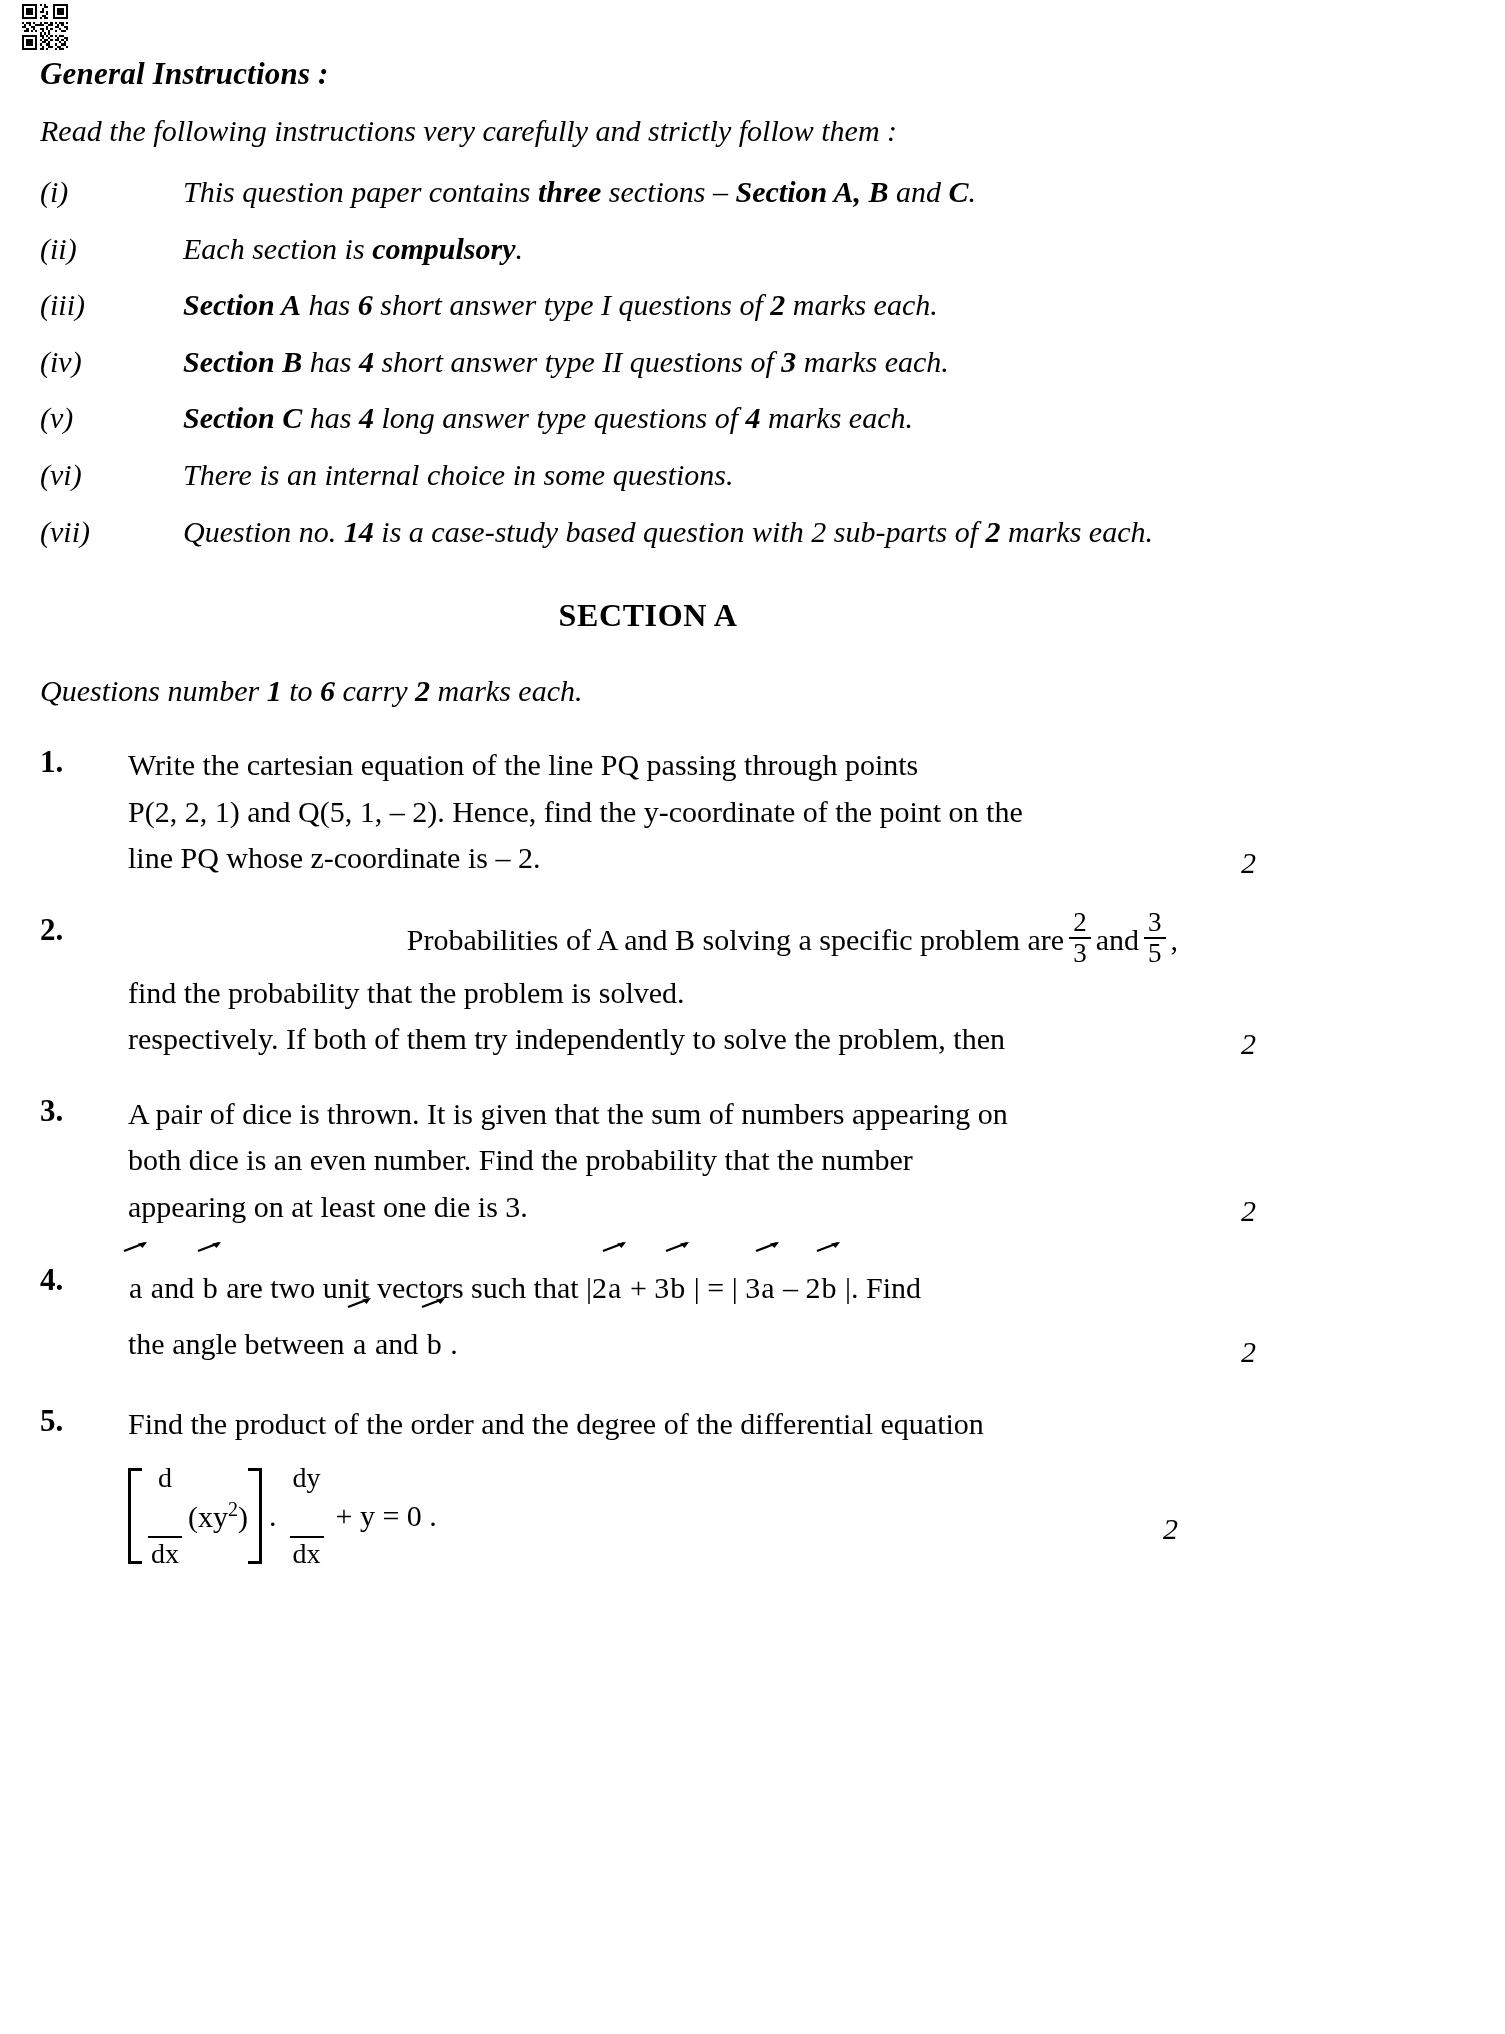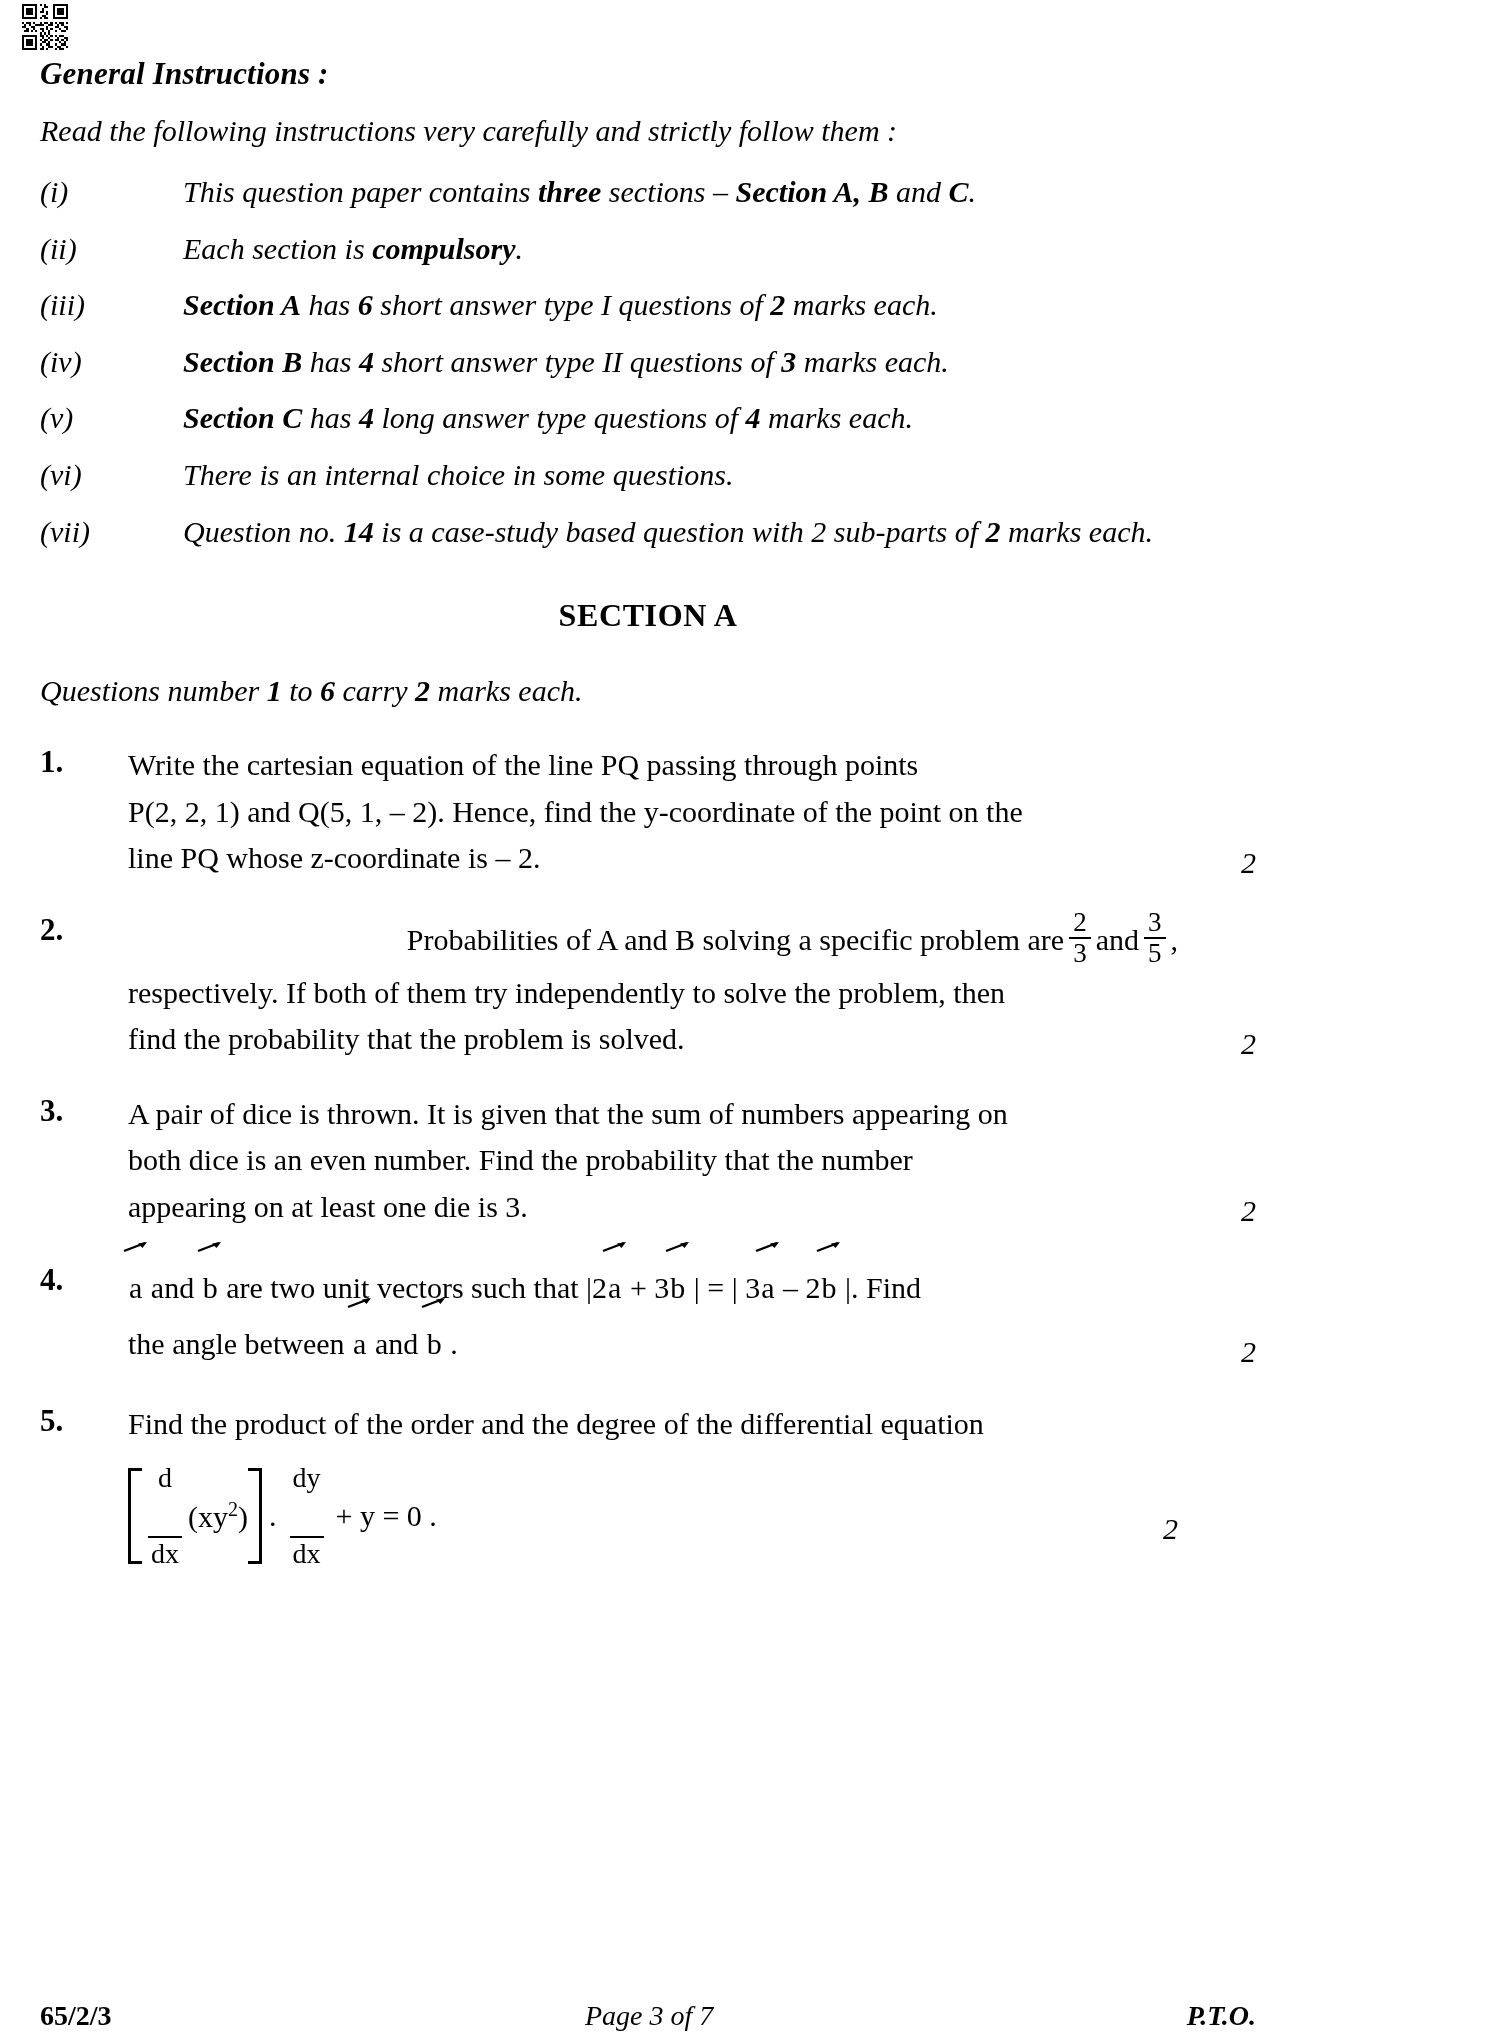--- a/index.html
+++ b/index.html
@@ -382,22 +382,22 @@
             <span class="num">2</span>
             <span class="den">3</span>
           </span>
           <span>and</span>
           <span class="frac">
             <span class="num">3</span>
             <span class="den">5</span>
           </span>
           <span>,</span>
         </div>
+        <div class="q-line last">find the probability that the problem is solved.</div>
         <div class="q-line">respectively. If both of them try independently to solve the problem, then</div>
-        <div class="q-line last">find the probability that the problem is solved.</div>
         <div class="marks" style="bottom:2px;">2</div>
       </div>
     </div>
 
     <div class="q-row" style="margin-top:22px;">
       <div class="q-num">3.</div>
       <div class="q-body">
         <div class="q-line">A pair of dice is thrown. It is given that the sum of numbers appearing on</div>
         <div class="q-line">both dice is an even number. Find the probability that the number</div>
         <div class="q-line last">appearing on at least one die is 3.</div>
@@ -460,19 +460,14 @@
             <span class="den">dx</span>
           </span>
           <span style="margin-left:6px;">+ y = 0 .</span>
           <span class="marks" style="top:50px;">2</span>
         </div>
       </div>
     </div>
 
   </div>
 
-  <div class="footer">
-    <div class="f-left">65/2/3</div>
-    <div class="f-mid">Page 3 of 7</div>
-    <div class="f-right">P.T.O.</div>
-  </div>
 
 </div>
 
 </body></html>

